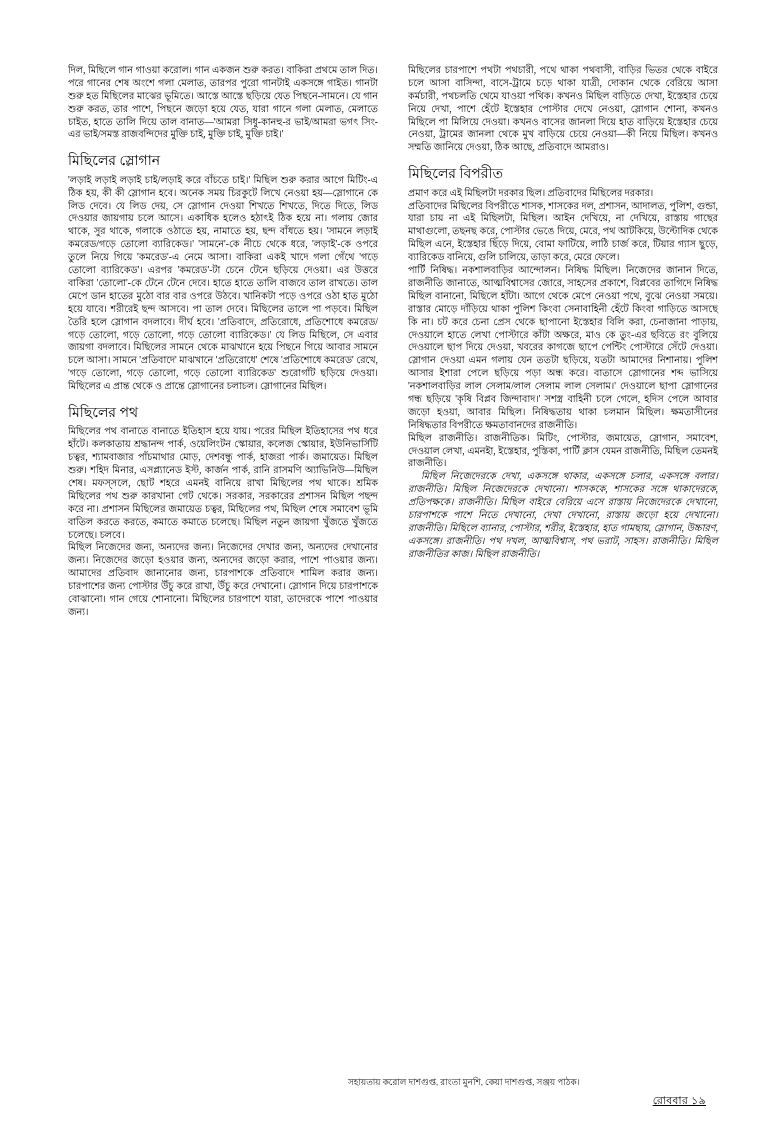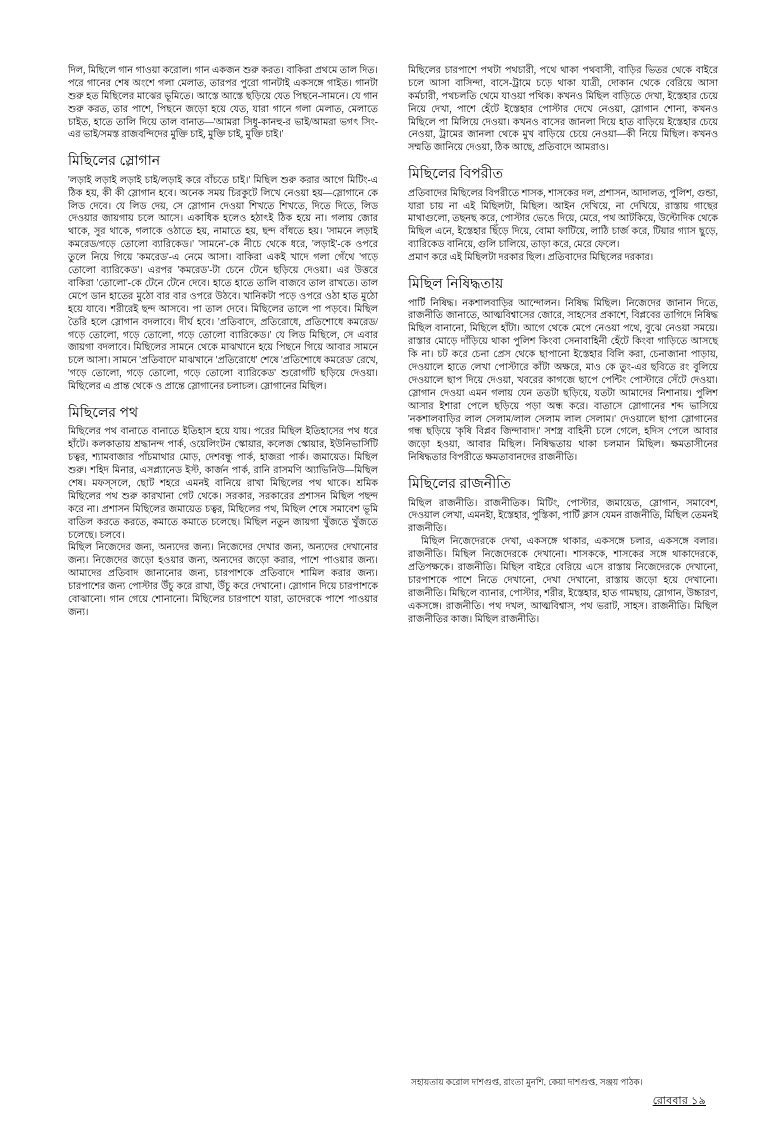--- a/index.html
+++ b/index.html
@@ -46,28 +46,29 @@
     margin: 0;
     text-align: justify;
     text-justify: inter-word;
     hyphens: none;
   }
   p.para + p.para {
     margin-top: 0;
   }
   p.indent {
     text-indent: 13px;
+    font-style: italic;
   }
   .footer {
     position: absolute;
     left: 68px;
     right: 64px;
     bottom: 46px;
     display: flex;
-    justify-content: center;
+    justify-content: flex-start;
     align-items: flex-end;
     font-size: 9px;
   }
   .credits {
     font-size: 8.8px;
     color: #1a1a1a;
     margin-left: 280px;
   }
   .pagemark {
     position: absolute;
@@ -93,27 +94,25 @@
       <div class="sec-title">মিছিলের পথ</div>
       <p class="para">মিছিলের পথ বানাতে বানাতে ইতিহাস হয়ে যায়। পরের মিছিল ইতিহাসের পথ ধরে হাঁটে। কলকাতায় শ্রদ্ধানন্দ পার্ক, ওয়েলিংটন স্কোয়ার, কলেজ স্কোয়ার, ইউনিভার্সিটি চত্বর, শ্যামবাজার পাঁচমাথার মোড়, দেশবন্ধু পার্ক, হাজরা পার্ক। জমায়েত। মিছিল শুরু। শহিদ মিনার, এসপ্ল্যানেড ইস্ট, কার্জন পার্ক, রানি রাসমণি অ্যাভিনিউ—মিছিল শেষ। মফস্সলে, ছোট শহরে এমনই বানিয়ে রাখা মিছিলের পথ থাকে। শ্রমিক মিছিলের পথ শুরু কারখানা গেট থেকে। সরকার, সরকারের প্রশাসন মিছিল পছন্দ করে না। প্রশাসন মিছিলের জমায়েত চত্বর, মিছিলের পথ, মিছিল শেষে সমাবেশ ভূমি বাতিল করতে করতে, কমাতে কমাতে চলেছে। মিছিল নতুন জায়গা খুঁজতে খুঁজতে চলেছে। চলবে।</p>
 
       <p class="para">মিছিল নিজেদের জন্য, অন্যদের জন্য। নিজেদের দেখার জন্য, অন্যদের দেখানোর জন্য। নিজেদের জড়ো হওয়ার জন্য, অন্যদের জড়ো করার, পাশে পাওয়ার জন্য। আমাদের প্রতিবাদ জানানোর জন্য, চারপাশকে প্রতিবাদে শামিল করার জন্য। চারপাশের জন্য পোস্টার উঁচু করে রাখা, উঁচু করে দেখানো। স্লোগান দিয়ে চারপাশকে বোঝানো। গান গেয়ে শোনানো। মিছিলের চারপাশে যারা, তাদেরকে পাশে পাওয়ার জন্য।</p>
     </div>
 
     <div class="col">
       <p class="para">মিছিলের চারপাশে পথটা পথচারী, পথে থাকা পথবাসী, বাড়ির ভিতর থেকে বাইরে চলে আসা বাসিন্দা, বাসে-ট্রামে চড়ে থাকা যাত্রী, দোকান থেকে বেরিয়ে আসা কর্মচারী, পথচলতি থেমে যাওয়া পথিক। কখনও মিছিল বাড়িতে দেখা, ইস্তেহার চেয়ে নিয়ে দেখা, পাশে হেঁটে ইস্তেহার পোস্টার দেখে নেওয়া, স্লোগান শোনা, কখনও মিছিলে পা মিলিয়ে দেওয়া। কখনও বাসের জানলা দিয়ে হাত বাড়িয়ে ইস্তেহার চেয়ে নেওয়া, ট্রামের জানলা থেকে মুখ বাড়িয়ে চেয়ে নেওয়া—কী নিয়ে মিছিল। কখনও সম্মতি জানিয়ে দেওয়া, ঠিক আছে, প্রতিবাদে আমরাও।</p>
 
       <div class="sec-title">মিছিলের বিপরীত</div>
+      <p class="para">প্রমাণ করে এই মিছিলটা দরকার ছিল। প্রতিবাদের মিছিলের দরকার।</p>
       <p class="para">প্রতিবাদের মিছিলের বিপরীতে শাসক, শাসকের দল, প্রশাসন, আদালত, পুলিশ, গুন্ডা, যারা চায় না এই মিছিলটা, মিছিল। আইন দেখিয়ে, না দেখিয়ে, রাস্তায় গাছের মাথাগুলো, তছনছ করে, পোস্টার ভেঙে দিয়ে, মেরে, পথ আটকিয়ে, উল্টোদিক থেকে মিছিল এনে, ইস্তেহার ছিঁড়ে দিয়ে, বোমা ফাটিয়ে, লাঠি চার্জ করে, টিয়ার গ্যাস ছুড়ে, ব্যারিকেড বানিয়ে, গুলি চালিয়ে, তাড়া করে, মেরে ফেলে।</p>
-      <p class="para">প্রমাণ করে এই মিছিলটা দরকার ছিল। প্রতিবাদের মিছিলের দরকার।</p>
 
-      <div class="sec-title">মিছিল নিষিদ্ধতায়</div>
       <p class="para">পার্টি নিষিদ্ধ। নকশালবাড়ির আন্দোলন। নিষিদ্ধ মিছিল। নিজেদের জানান দিতে, রাজনীতি জানাতে, আত্মবিশ্বাসের জোরে, সাহসের প্রকাশে, বিপ্লবের তাগিদে নিষিদ্ধ মিছিল বানানো, মিছিলে হাঁটা। আগে থেকে মেপে নেওয়া পথে, বুঝে নেওয়া সময়ে। রাস্তার মোড়ে দাঁড়িয়ে থাকা পুলিশ কিংবা সেনাবাহিনী হেঁটে কিংবা গাড়িতে আসছে কি না। চট করে চেনা প্রেস থেকে ছাপানো ইস্তেহার বিলি করা, চেনাজানা পাড়ায়, দেওয়ালে হাতে লেখা পোস্টারে কাঁটা অক্ষরে, মাও কে তুং-এর ছবিতে রং বুলিয়ে দেওয়ালে ছাপ দিয়ে দেওয়া, খবরের কাগজে ছাপে পেন্টিং পোস্টারে সেঁটে দেওয়া। স্লোগান দেওয়া এমন গলায় যেন ততটা ছড়িয়ে, যতটা আমাদের নিশানায়। পুলিশ আসার ইশারা পেলে ছড়িয়ে পড়া অন্ধ করে। বাতাসে স্লোগানের শব্দ ভাসিয়ে 'নকশালবাড়ির লাল সেলাম/লাল সেলাম লাল সেলাম।' দেওয়ালে ছাপা স্লোগানের গন্ধ ছড়িয়ে 'কৃষি বিপ্লব জিন্দাবাদ।' সশস্ত্র বাহিনী চলে গেলে, হদিস পেলে আবার জড়ো হওয়া, আবার মিছিল। নিষিদ্ধতায় থাকা চলমান মিছিল। ক্ষমতাসীনের নিষিদ্ধতার বিপরীতে ক্ষমতাবানদের রাজনীতি।</p>
 
-      <div class="sec-title">মিছিলের রাজনীতি</div>
       <p class="para">মিছিল রাজনীতি। রাজনীতিক। মিটিং, পোস্টার, জমায়েত, স্লোগান, সমাবেশ, দেওয়াল লেখা, এমনইা, ইস্তেহার, পুস্তিকা, পার্টি ক্লাস যেমন রাজনীতি, মিছিল তেমনই রাজনীতি।</p>
       <p class="para indent">মিছিল নিজেদেরকে দেখা, একসঙ্গে থাকার, একসঙ্গে চলার, একসঙ্গে বলার। রাজনীতি। মিছিল নিজেদেরকে দেখানো। শাসককে, শাসকের সঙ্গে থাকাদেরকে, প্রতিপক্ষকে। রাজনীতি। মিছিল বাইরে বেরিয়ে এসে রাস্তায় নিজেদেরকে দেখানো, চারপাশকে পাশে নিতে দেখানো, দেখা দেখানো, রাস্তায় জড়ো হয়ে দেখানো। রাজনীতি। মিছিলে ব্যানার, পোস্টার, শরীর, ইস্তেহার, হাত গামছায়, স্লোগান, উচ্চারণ, একসঙ্গে। রাজনীতি। পথ দখল, আত্মবিশ্বাস, পথ ভরাট, সাহস। রাজনীতি। মিছিল রাজনীতির কাজ। মিছিল রাজনীতি।</p>
     </div>
 
   </div>
 
   <div class="footer">
     <div class="credits">সহায়তায় করোল দাশগুপ্ত, রাংতা মুনশি, কেয়া দাশগুপ্ত, সঞ্জয় পাঠক।</div>
   </div>
   <div class="pagemark">রোববার  ১৯</div>

